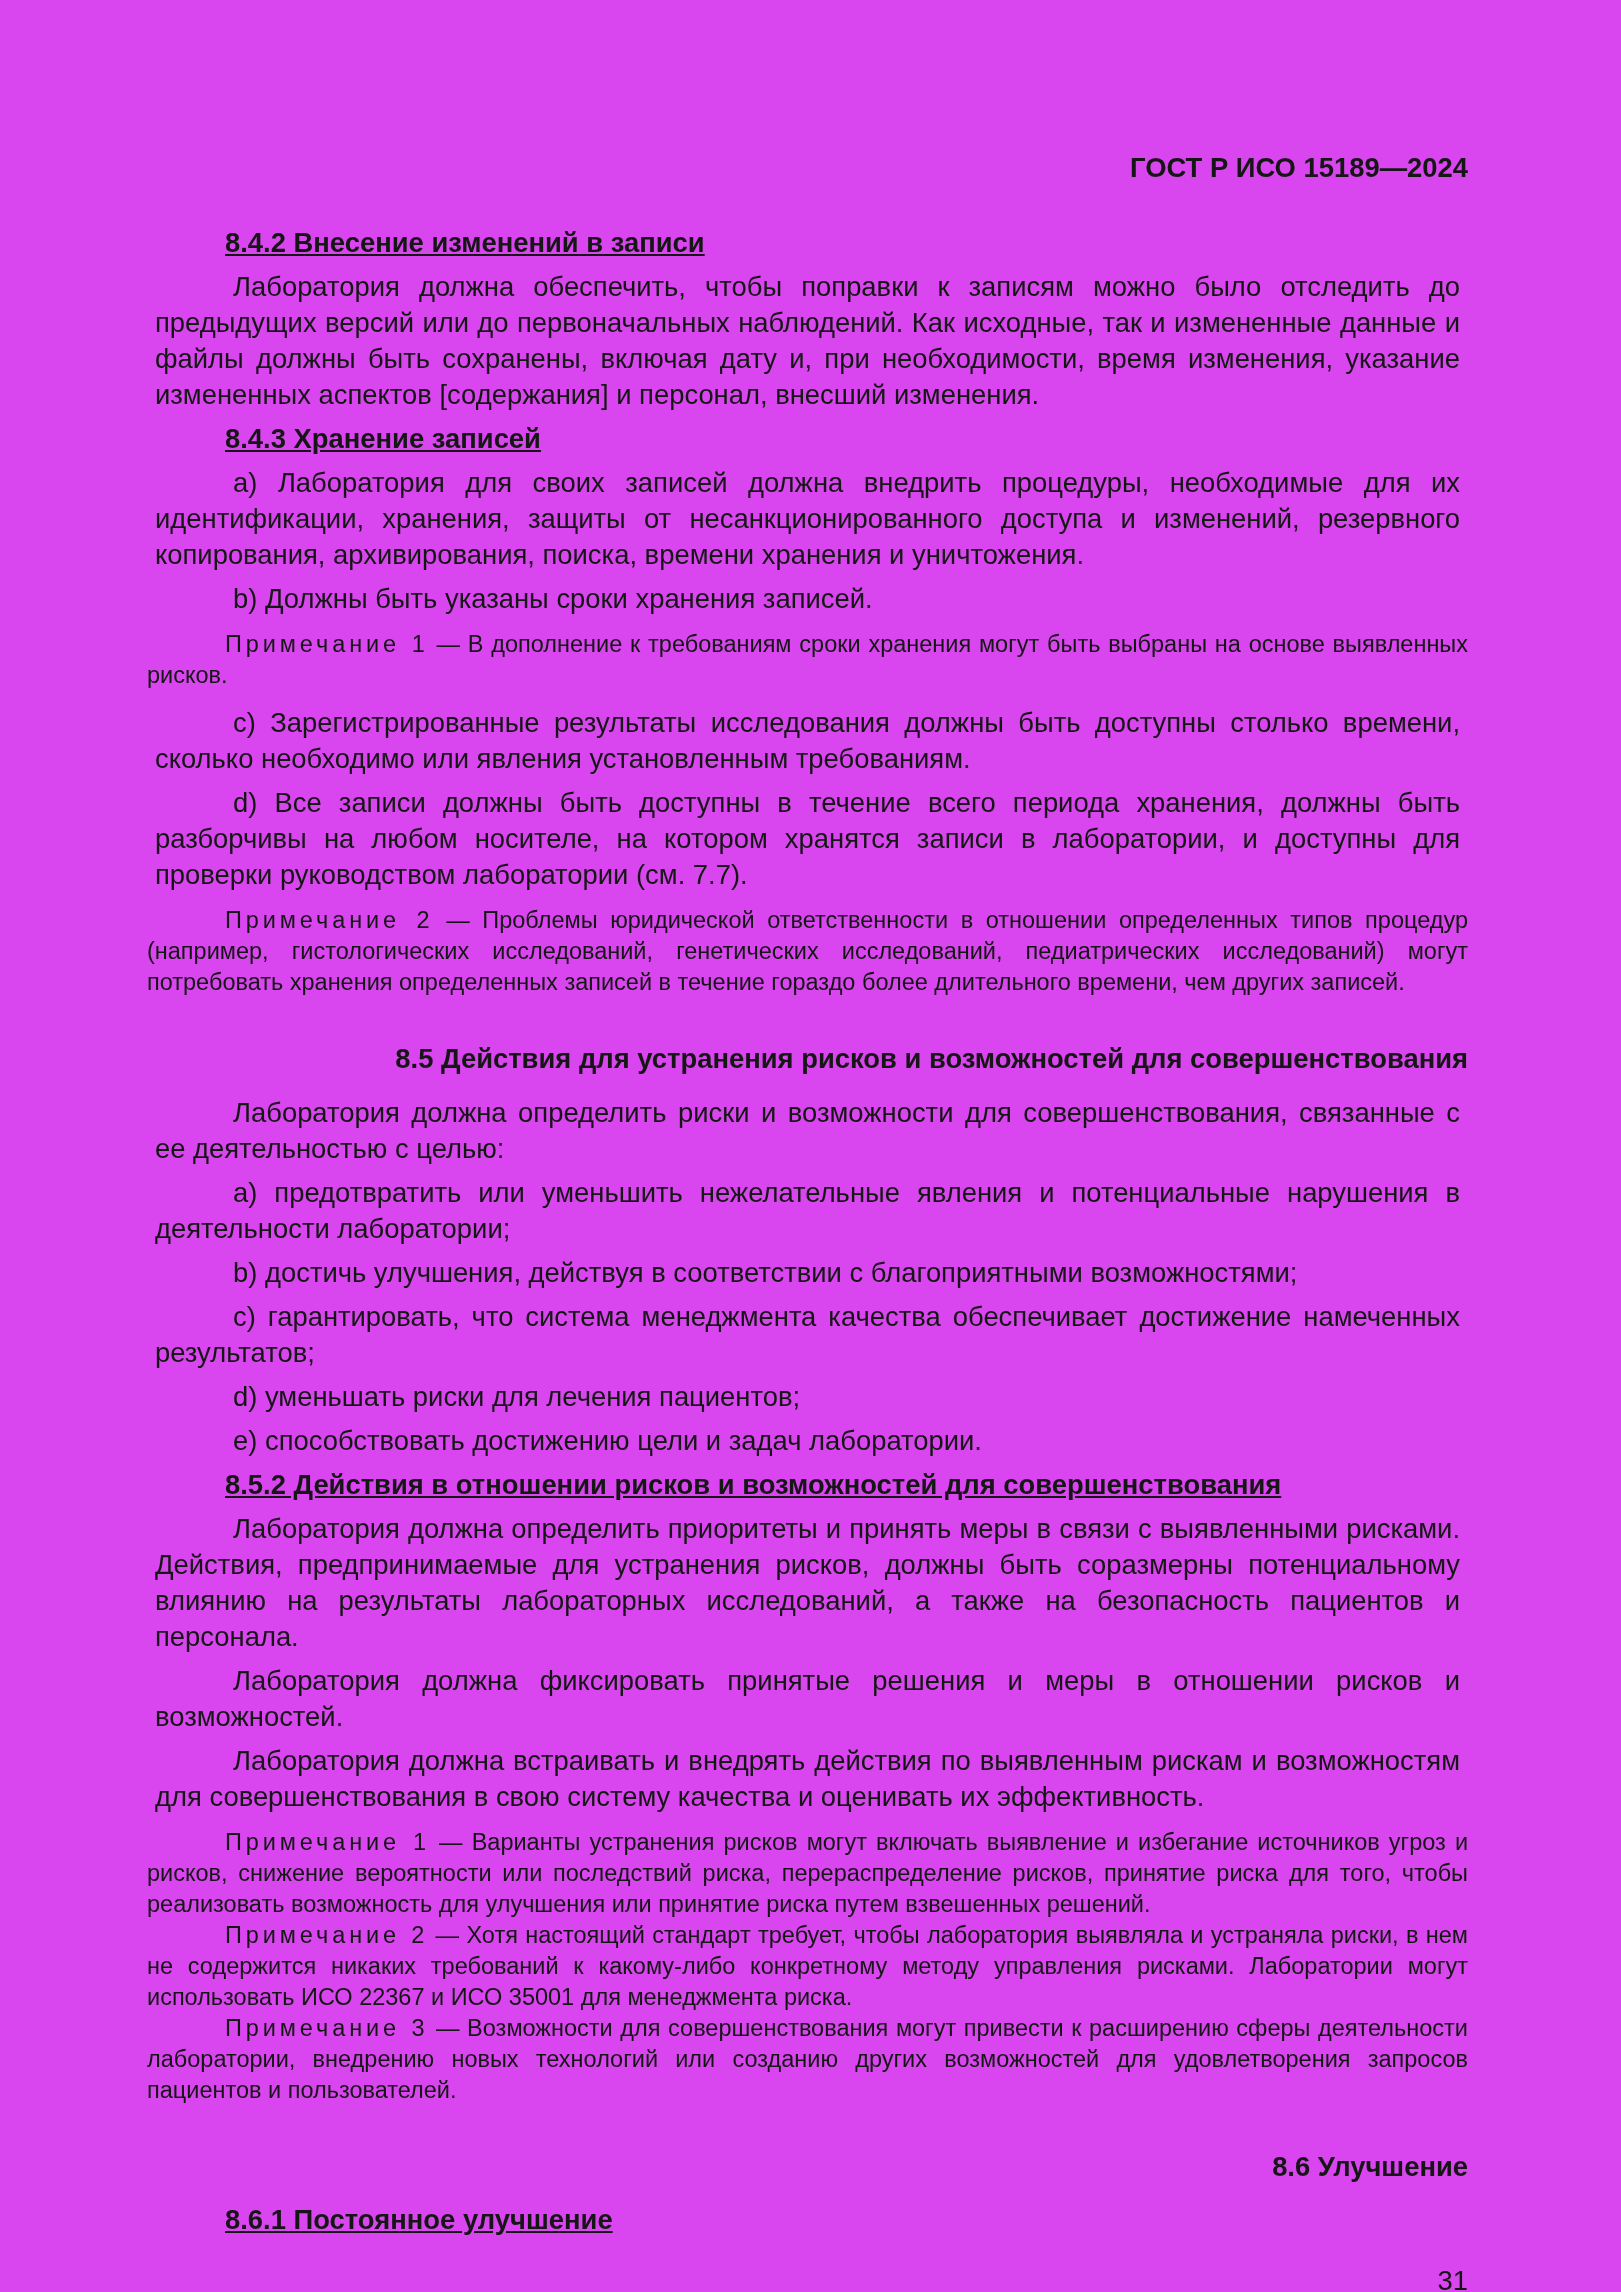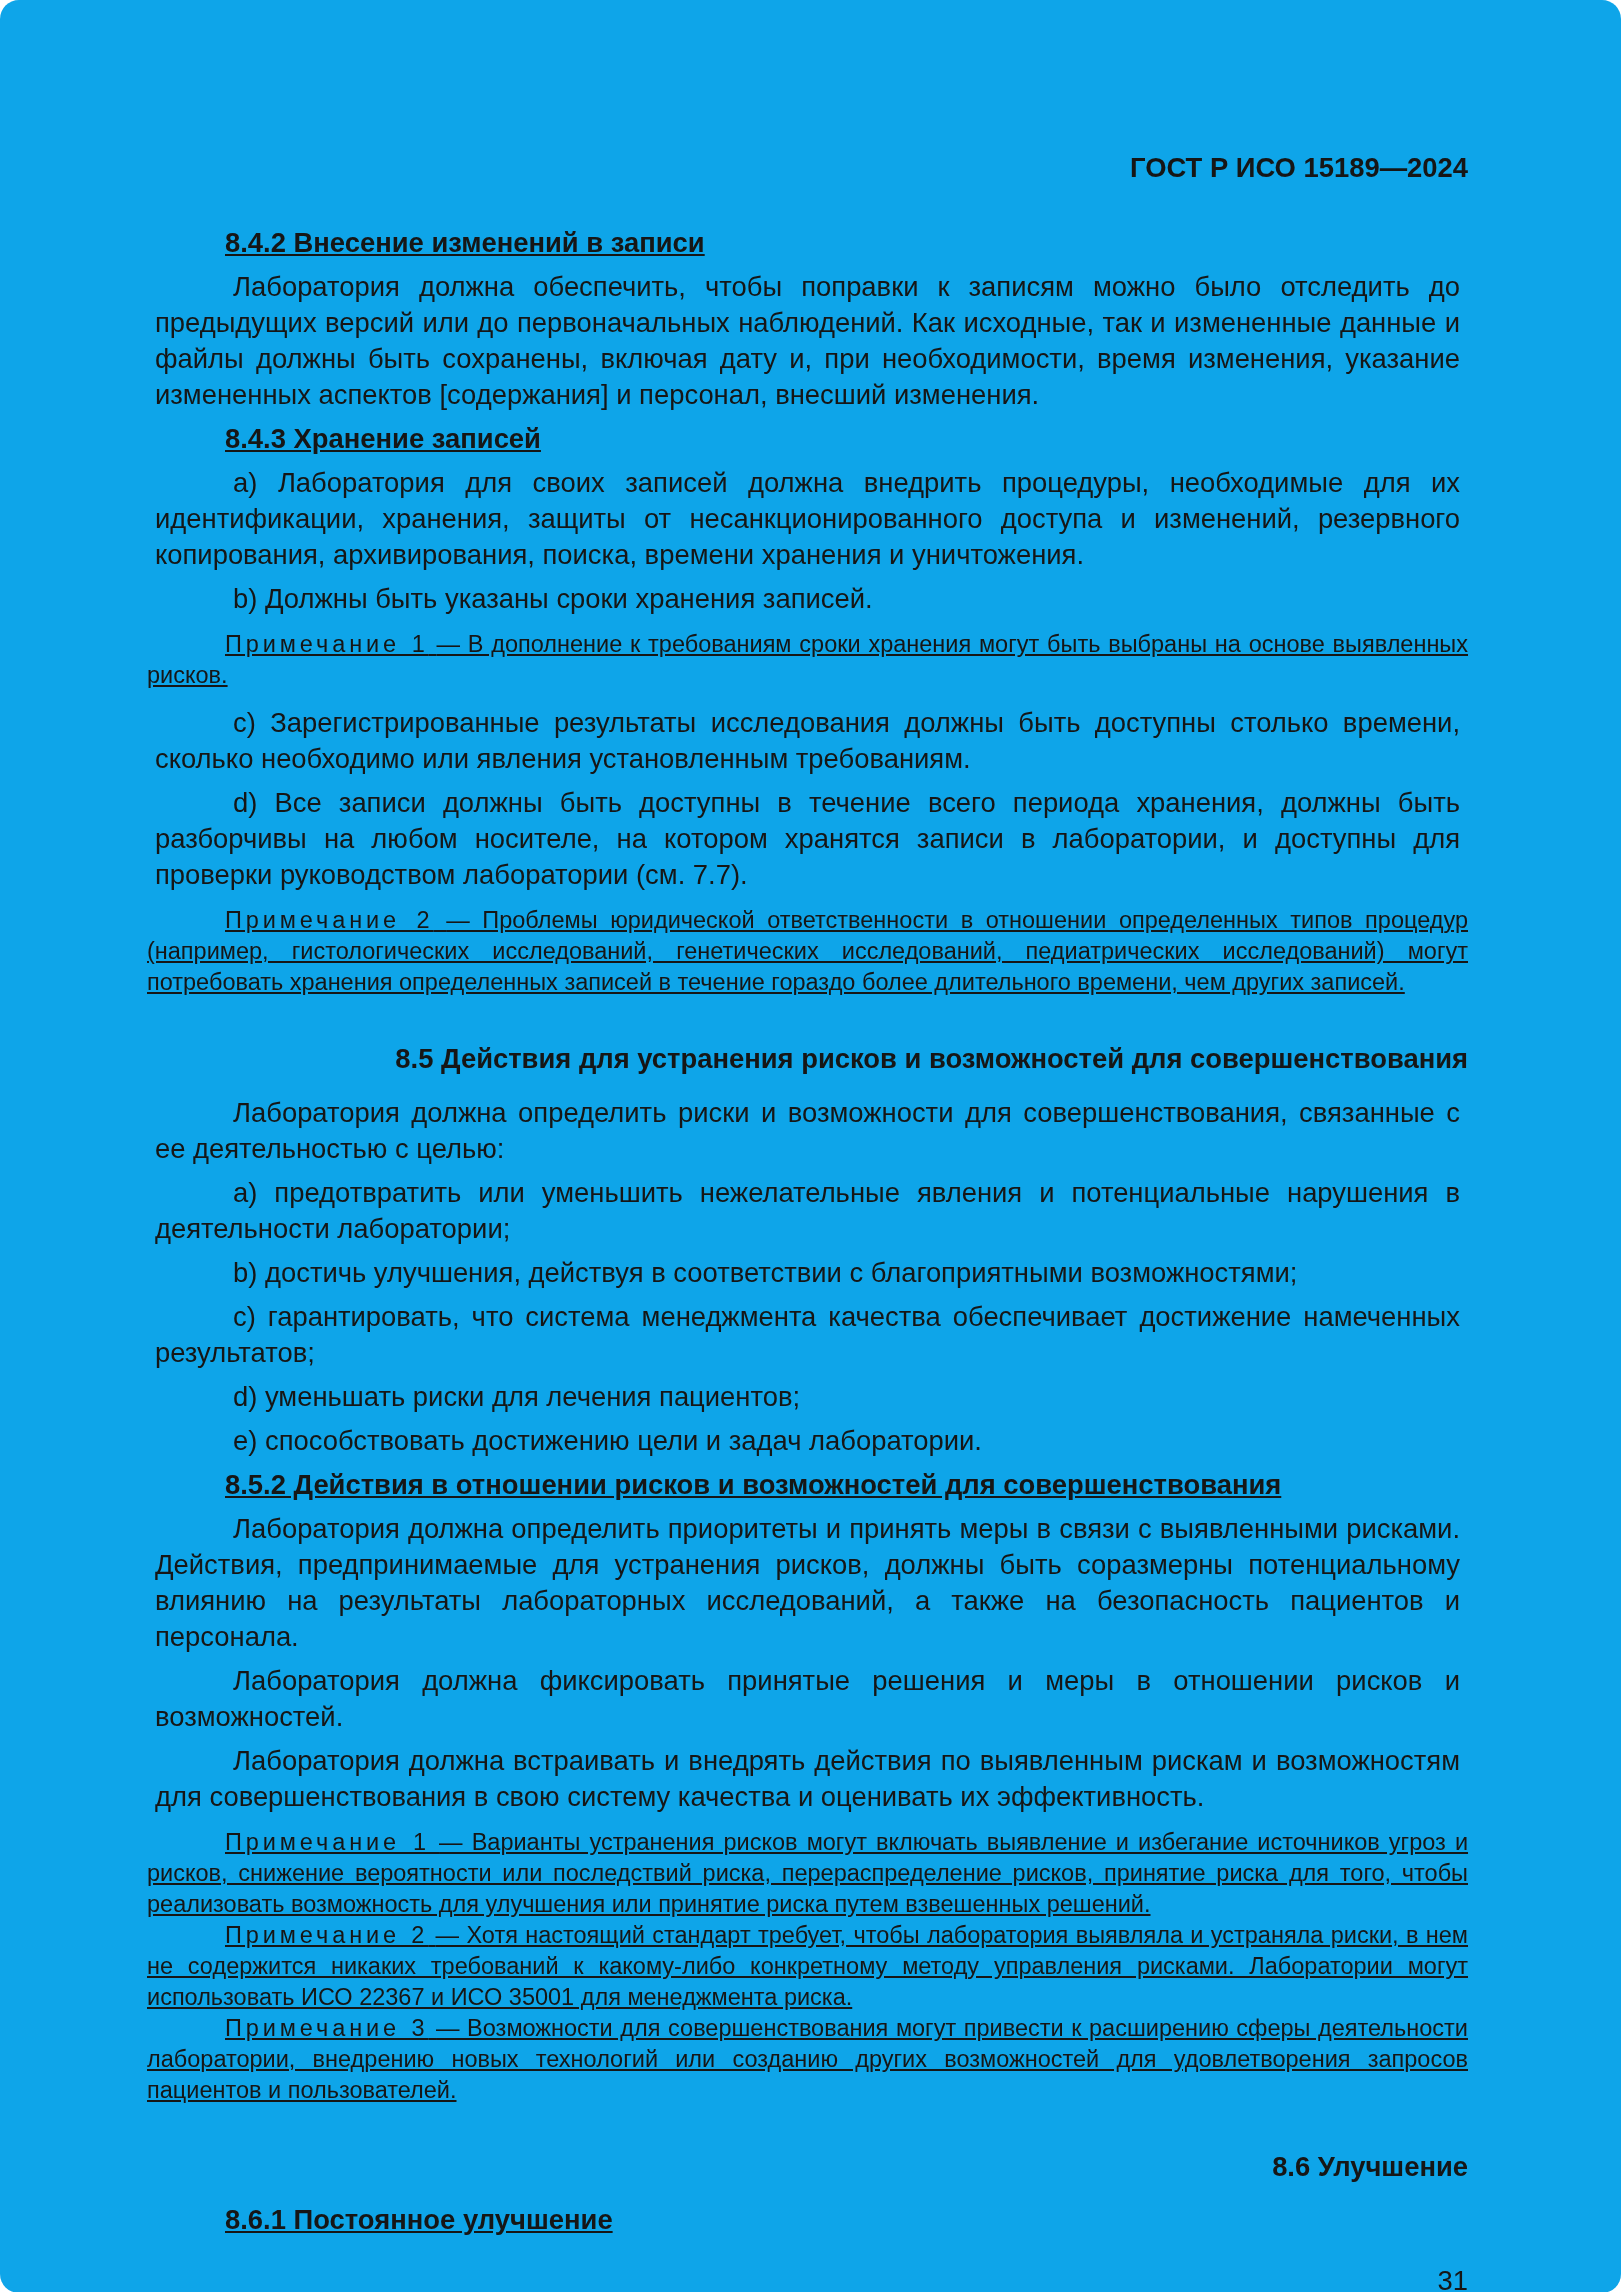--- a/index.html
+++ b/index.html
@@ -4,25 +4,24 @@
 <style>
   html, body {
     margin: 0;
     padding: 0;
     background: #ffffff;
   }
   .page {
     position: relative;
     width: 1621px;
     height: 2293px;
-    background: #0ea5e9;
+    background: #d946ef;
     color: #161616;
     font-family: "Liberation Sans", sans-serif;
     overflow: hidden;
-    border-radius: 19px;
   }
   .content {
     padding: 153px 153px 0 147px; 
   }
   .doc-header {
     font-size: 27.4px;
     font-weight: bold;
     line-height: 29px;
     text-align: right;
     margin: 0 0 43px 0;
@@ -46,21 +45,20 @@
   p.section-h {
     font-size: 27.4px;
     line-height: 36px;
     margin: 43px 0 17.6px 0;
     font-weight: bold;
     text-align: right;
     text-indent: 78px;
   }
   .note-group {
     margin: 11.8px 0 14.7px 0;
-    text-decoration: underline;
   }
   p.note {
     font-size: 23.5px;
     line-height: 31px;
     margin: 0;
     text-align: justify;
     text-indent: 78px;
   }
   .note-label {
     letter-spacing: 3.9px;

